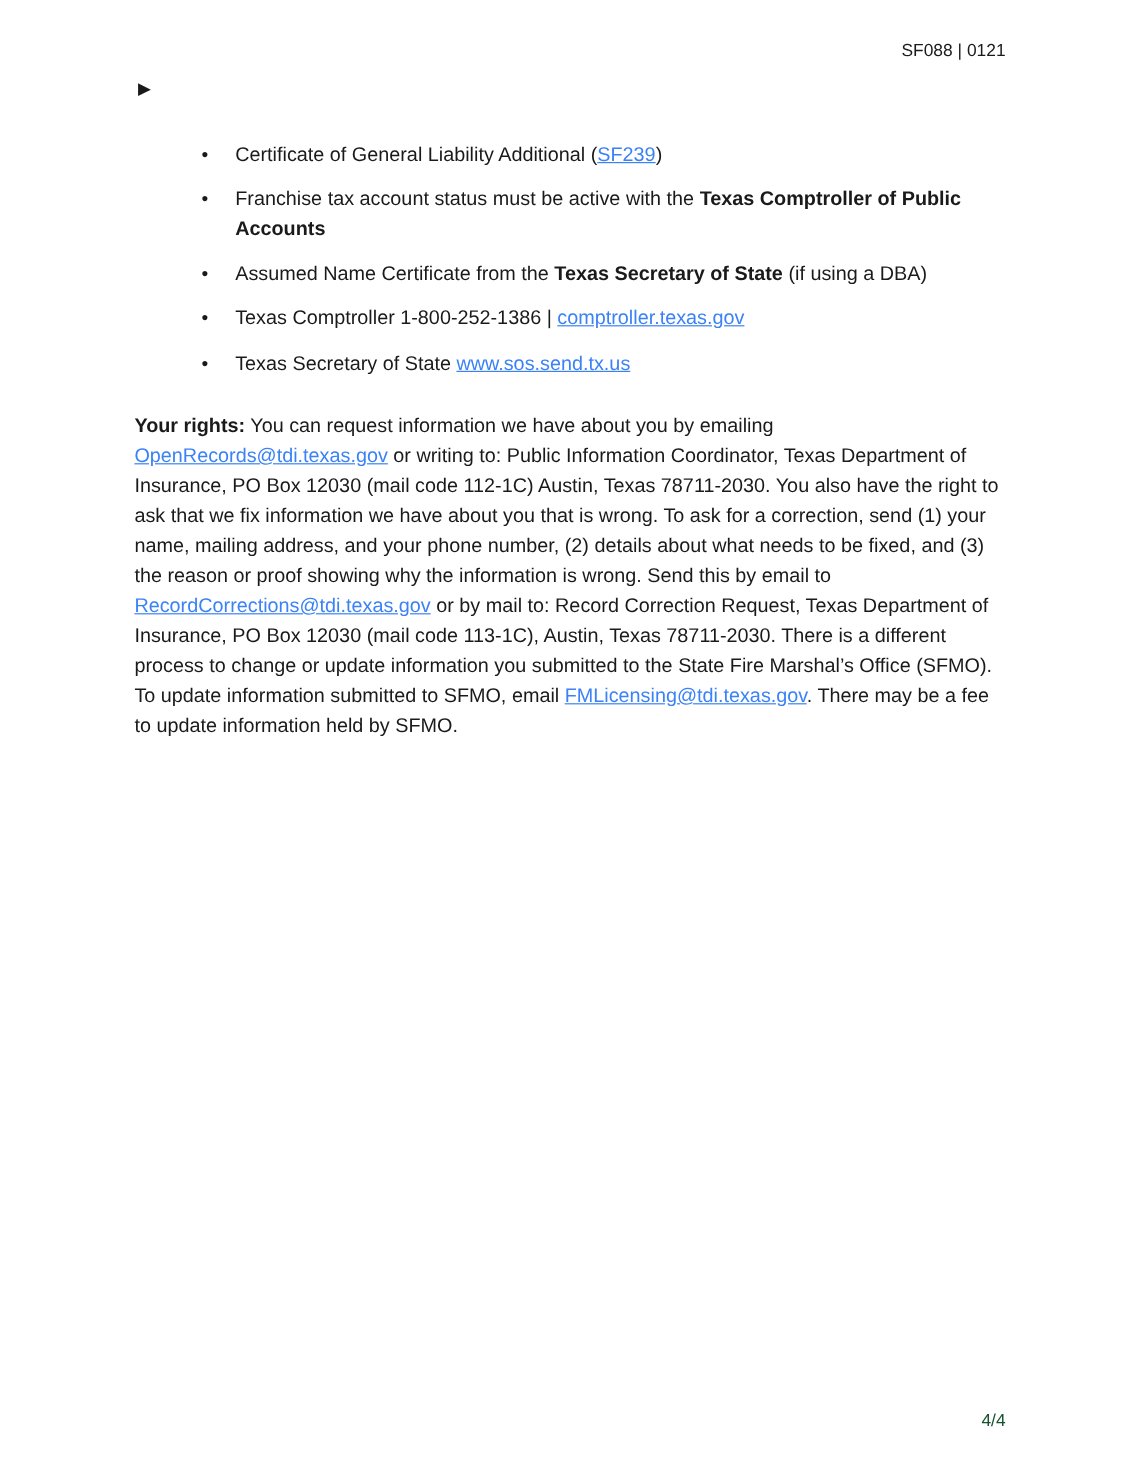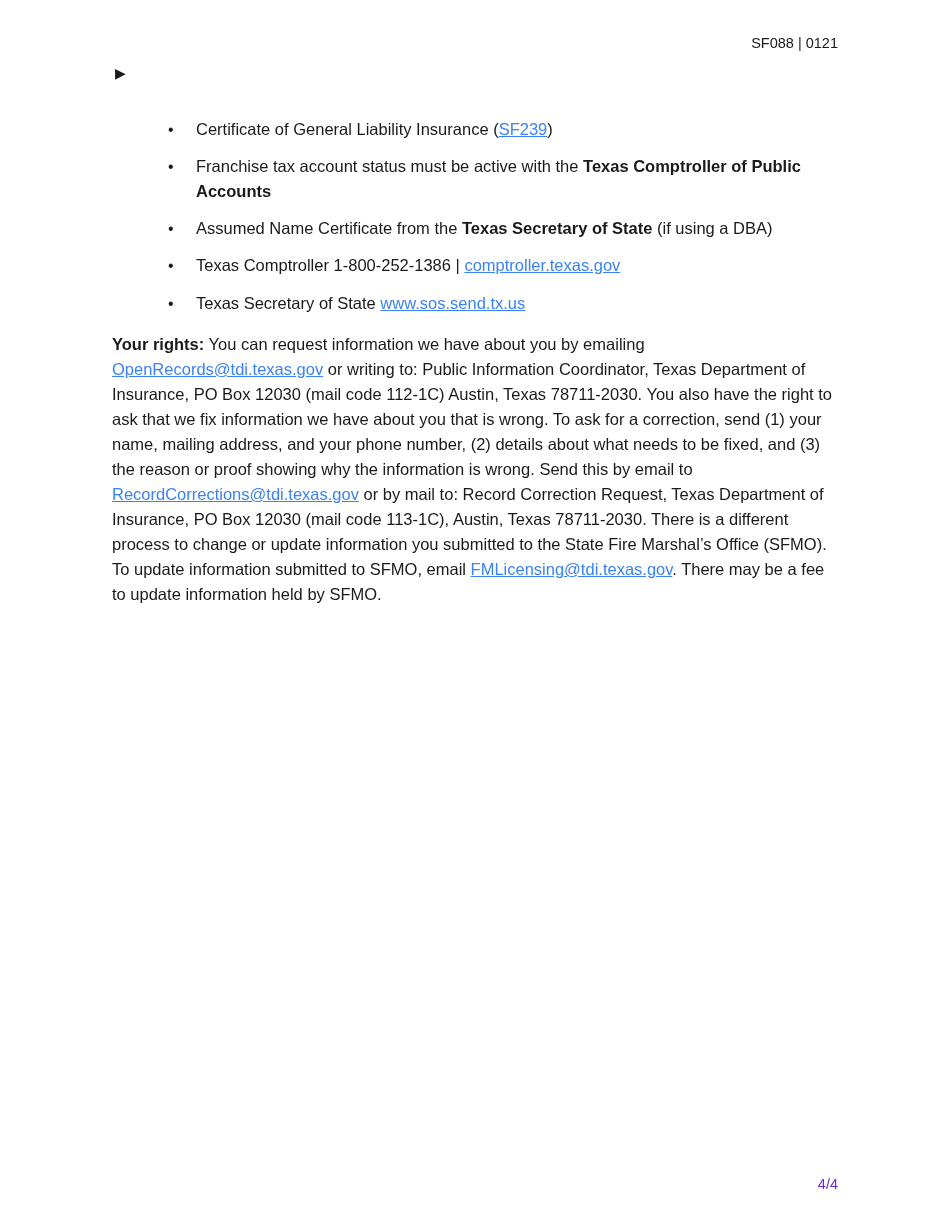--- a/index.html
+++ b/index.html
@@ -75,53 +75,53 @@
     margin-bottom: 13px;
     max-width: 645px;
   }
   ul.rlist li .bullet {
     position: absolute;
     left: 0;
     top: 0;
     font-size: 16px;
   }
   .rights {
-    margin-top: 16px;
+    margin-top: 27px;
     max-width: 728px;
   }
   .b { font-weight: bold; }
   a.link, .link {
     color: #3b82f6;
     text-decoration: underline;
     cursor: pointer;
   }
   .page-number {
     position: absolute;
     right: 112px;
     bottom: 33px;
     font-size: 14.5px;
-    color: #6d28d9;
+    color: #14532d;
   }
 </style>
 </head>
 <body>
 
 <div class="page">
 
   <div class="doc-ref">SF088 | 0121</div>
 
   <div class="heading">
     <span class="arrow">▶</span>
   </div>
 
 
   <ul class="blist">
     <li>
       <span class="bullet">•</span>
-      <span>Certificate of General Liability Insurance (</span><span class="link">SF239</span><span>)</span>
+      <span>Certificate of General Liability Additional (</span><span class="link">SF239</span><span>)</span>
     </li>
     <li>
       <span class="bullet">•</span>
       <span>Franchise tax account status must be active with the </span><span class="b">Texas Comptroller of Public Accounts</span>
     </li>
     <li>
       <span class="bullet">•</span>
       <span>Assumed Name Certificate from the </span><span class="b">Texas Secretary of State</span><span> (if using a DBA)</span>
     </li>
   </ul>

